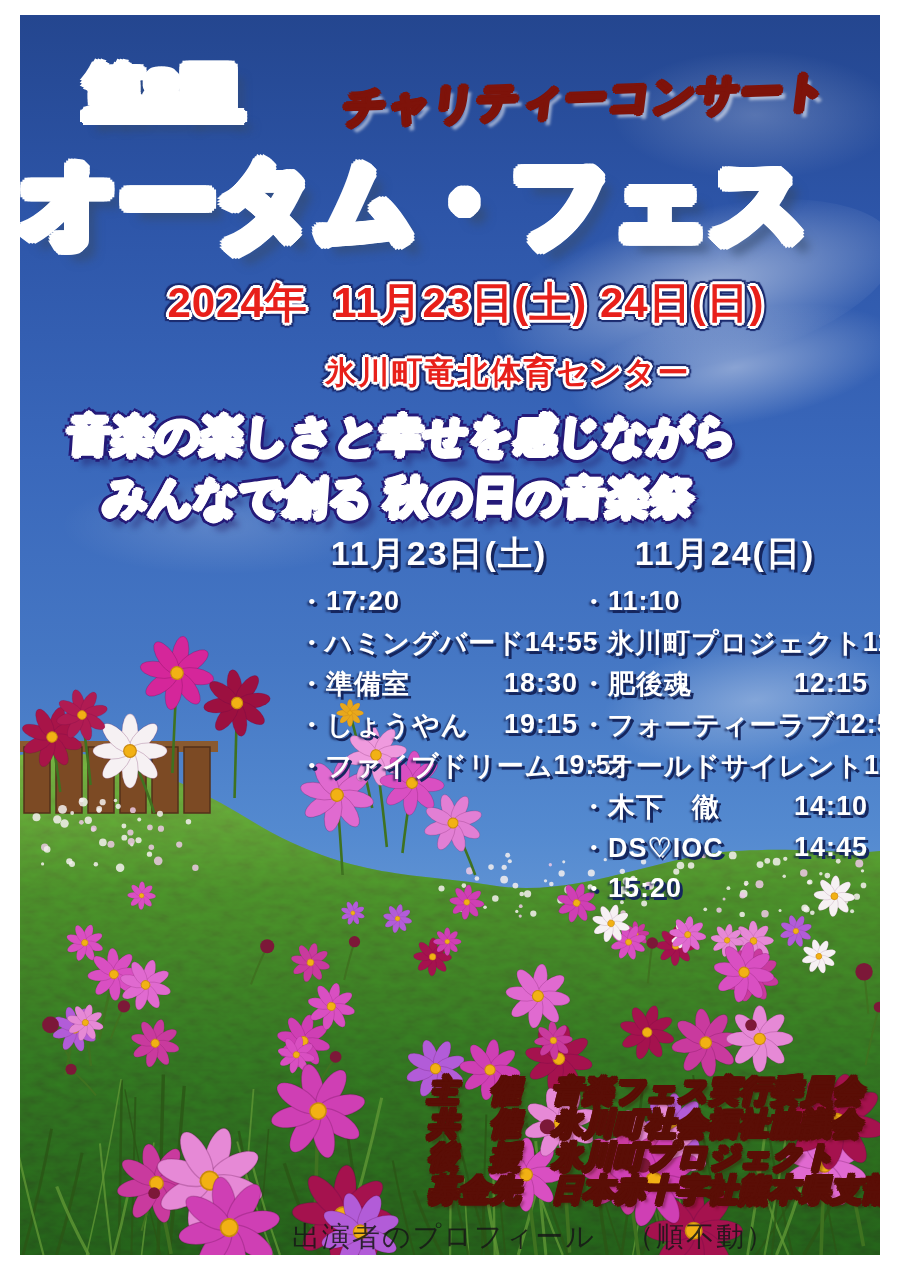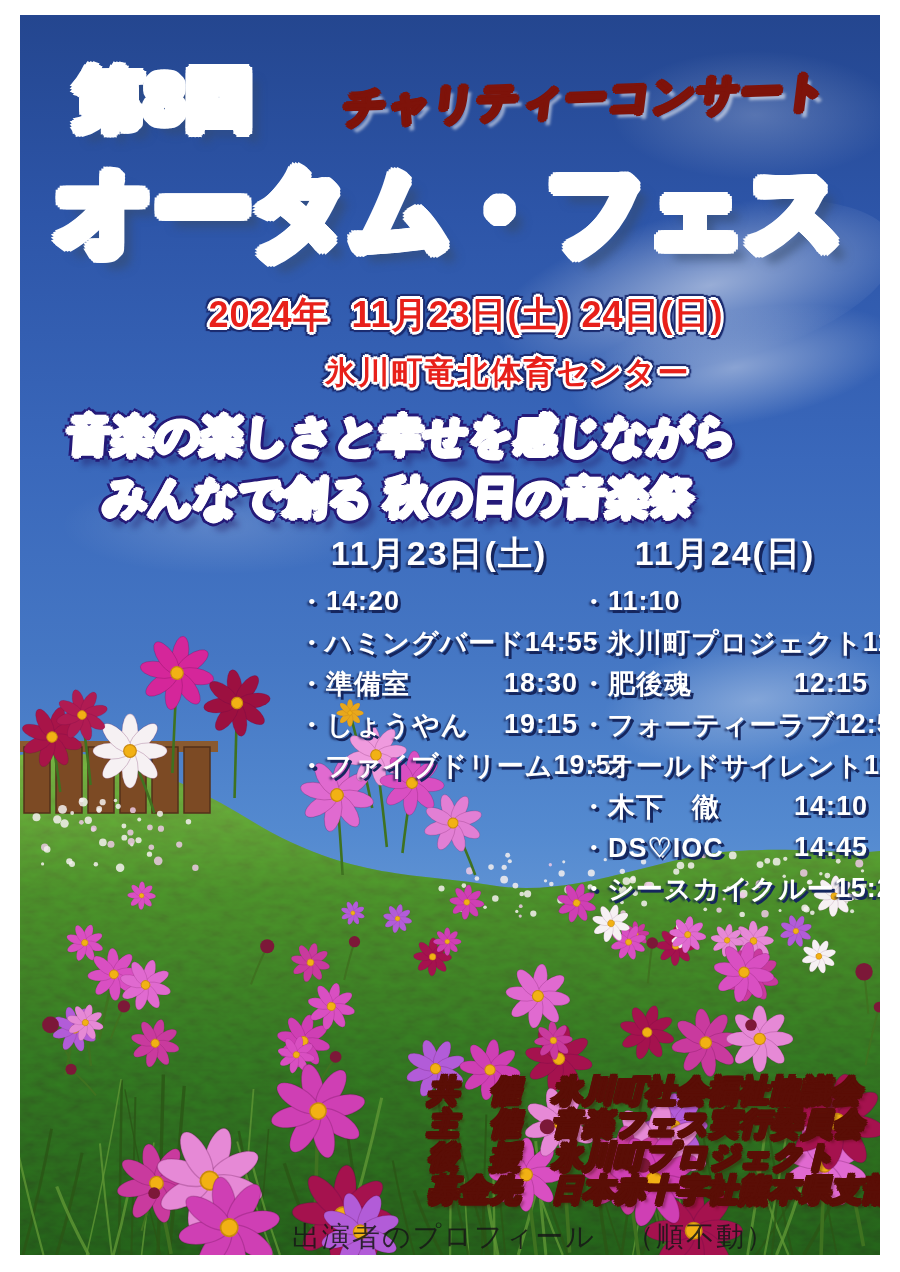--- a/index.html
+++ b/index.html
@@ -29,58 +29,59 @@
       radial-gradient(circle at 18% 28%, rgba(255,196,26,.95) 0 6px, rgba(255,196,26,0) 7px),
       radial-gradient(circle at 72% 62%, rgba(255,158,18,.85) 0 9px, rgba(255,158,18,0) 10px),
       radial-gradient(circle at 42% 82%, rgba(150,12,8,.9) 0 8px, rgba(150,12,8,0) 9px),
       radial-gradient(circle at 86% 18%, rgba(178,22,8,.85) 0 7px, rgba(178,22,8,0) 8px),
       radial-gradient(circle at 55% 38%, rgba(248,120,20,.9) 0 10px, rgba(248,120,20,0) 11px),
       linear-gradient(135deg,#e65510 0%,#c42808 35%,#ef7a12 60%,#b81505 85%,#d94410 100%);
     background-size:53px 47px,61px 53px,47px 59px,67px 43px,57px 61px,100% 100%;
     -webkit-background-clip:text; background-clip:text;
   }
   .edition {
-    position:absolute; left:56px; top:40px; font-size:66px; letter-spacing:4px;
+    position:absolute; left:66px; top:40px; font-size:56px; letter-spacing:4px;
     text-shadow:
       6px 0 0 #fff,-6px 0 0 #fff,0 6px 0 #fff,0 -6px 0 #fff,
       4px 4px 0 #fff,-4px 4px 0 #fff,4px -4px 0 #fff,-4px -4px 0 #fff,
       6px 3px 0 #fff,-6px 3px 0 #fff,6px -3px 0 #fff,-6px -3px 0 #fff,
       3px 6px 0 #fff,-3px 6px 0 #fff,3px -6px 0 #fff,-3px -6px 0 #fff,
       11px 11px 8px rgba(55,75,105,.6);
+    text-decoration: underline;
   }
   .event-type {
     position:absolute; left:325px; top:56px; font-size:42px; font-weight:bold; letter-spacing:1px;
     transform:skewX(-9deg) rotate(-2deg); color:transparent;
     background:linear-gradient(180deg,#ffe24a 0%,#ffad1e 62%,#ef6a10 100%);
     -webkit-background-clip:text; background-clip:text;
     text-shadow:
       3px 0 0 #7e130a,-3px 0 0 #7e130a,0 3px 0 #7e130a,0 -3px 0 #7e130a,
       2px 2px 0 #7e130a,-2px 2px 0 #7e130a,2px -2px 0 #7e130a,-2px -2px 0 #7e130a,
       6px 6px 3px rgba(255,255,255,.55);
   }
   .main-title {
-    position:absolute; left:0; width:860px; top:132px; text-align:center;
+    position:absolute; left:0; width:860px; top:124px; 
     font-size:97px; letter-spacing:0px;
     text-shadow:
       7px 0 0 #fff,-7px 0 0 #fff,0 7px 0 #fff,0 -7px 0 #fff,
       5px 5px 0 #fff,-5px 5px 0 #fff,5px -5px 0 #fff,-5px -5px 0 #fff,
       7px 3px 0 #fff,-7px 3px 0 #fff,7px -3px 0 #fff,-7px -3px 0 #fff,
       3px 7px 0 #fff,-3px 7px 0 #fff,3px -7px 0 #fff,-3px -7px 0 #fff,
       13px 13px 10px rgba(55,75,105,.6);
   }
   .date-line, .venue-line {
     position:absolute; left:0; width:860px; text-align:center; font-weight:bold;
     color:#e8201a; white-space:pre;
     text-shadow:
       3px 0 0 #fff,-3px 0 0 #fff,0 3px 0 #fff,0 -3px 0 #fff,
       2px 2px 0 #fff,-2px 2px 0 #fff,2px -2px 0 #fff,-2px -2px 0 #fff,
       5px 0 1px #1a2a6e,-5px 0 1px #1a2a6e,0 5px 1px #1a2a6e,0 -5px 1px #1a2a6e,
       4px 4px 1px #1a2a6e,-4px 4px 1px #1a2a6e,4px -4px 1px #1a2a6e,-4px -4px 1px #1a2a6e;
   }
-  .date-line  { top:276px; font-size:36px; transform:translateX(16px); letter-spacing:1px; }
+  .date-line  { top:260px; font-size:42px; transform:translateX(16px); letter-spacing:1px; }
   .venue-line { top:337px; font-size:31px; transform:translateX(58px); letter-spacing:2px; }
 
   .slogan { position:absolute; left:48px; top:392px; font-family:"Liberation Serif", serif; font-weight:bold; }
   .slogan-line {
     font-size:43px; letter-spacing:1px; transform:skewX(-4deg); color:transparent; white-space:pre;
     -webkit-background-clip:text; background-clip:text;
     text-shadow:
       3px 0 0 #fff,-3px 0 0 #fff,0 3px 0 #fff,0 -3px 0 #fff,
       2px 2px 0 #fff,-2px 2px 0 #fff,2px -2px 0 #fff,-2px -2px 0 #fff,
       6px 0 0 #251a78,-6px 0 0 #251a78,0 6px 0 #251a78,0 -6px 0 #251a78,
@@ -497,47 +498,47 @@
     <div class="venue-line">氷川町竜北体育センター</div>
 
     <div class="slogan">
       <div class="slogan-line sl1">音楽の楽しさと幸せを感じながら</div>
       <div class="slogan-line sl2">みんなで創る 秋の日の音楽祭</div>
     </div>
 
     <div class="schedule">
       <div class="col col1">
         <div class="col-header white-pop">11月23日(土)</div>
-        <div class="act-row white-pop"><span class="bullet">・</span><span class="act-time">14:20</span></div>
+        <div class="act-row white-pop"><span class="bullet">・</span><span class="act-time">17:20</span></div>
         <div class="act-row white-pop"><span class="bullet">・</span><span class="act-name">ハミングバード</span><span class="act-time">14:55</span></div>
         <div class="act-row white-pop"><span class="bullet">・</span><span class="act-name">準備室</span><span class="act-time">18:30</span></div>
         <div class="act-row white-pop"><span class="bullet">・</span><span class="act-name">しょうやん</span><span class="act-time">19:15</span></div>
         <div class="act-row white-pop"><span class="bullet">・</span><span class="act-name">ファイブドリーム</span><span class="act-time">19:55</span></div>
       </div>
       <div class="col col2">
         <div class="col-header white-pop">11月24(日)</div>
         <div class="act-row white-pop"><span class="bullet">・</span><span class="act-time">11:10</span></div>
         <div class="act-row white-pop"><span class="bullet">・</span><span class="act-name">氷川町プロジェクト</span><span class="act-time">11:40</span></div>
         <div class="act-row white-pop"><span class="bullet">・</span><span class="act-name">肥後魂</span><span class="act-time">12:15</span></div>
         <div class="act-row white-pop"><span class="bullet">・</span><span class="act-name">フォーティーラブ</span><span class="act-time">12:50</span></div>
         <div class="act-row white-pop"><span class="bullet">・</span><span class="act-name">オールドサイレント</span><span class="act-time">13:35</span></div>
         <div class="act-row white-pop"><span class="bullet">・</span><span class="act-name">木下　徹</span><span class="act-time">14:10</span></div>
         <div class="act-row white-pop"><span class="bullet">・</span><span class="act-name">DS♡IOC</span><span class="act-time">14:45</span></div>
-        <div class="act-row white-pop"><span class="bullet">・</span><span class="act-name">シースカイクルー</span><span class="act-time">15:20</span></div>
+        <div class="act-row white-pop"><span class="bullet">・</span><span class="act-time">15:20</span></div>
       </div>
     </div>
 
     <div class="credits">
+      <div class="credit-row">
+          <span class="credit-role">主　催</span>
+          <span class="credit-name">音楽フェス実行委員会</span>
+        </div>
       <div class="credit-row">
           <span class="credit-role">共　催</span>
           <span class="credit-name">氷川町社会福祉協議会</span>
-        </div>
-      <div class="credit-row">
-          <span class="credit-role">主　催</span>
-          <span class="credit-name">音楽フェス実行委員会</span>
         </div>
       <div class="credit-row">
           <span class="credit-role">後　援</span>
           <span class="credit-name">氷川町プロジェクト</span>
         </div>
       <div class="credit-row">
           <span class="credit-role">募金先</span>
           <span class="credit-name">日本赤十字社熊本県支部</span>
         </div>
     </div>

